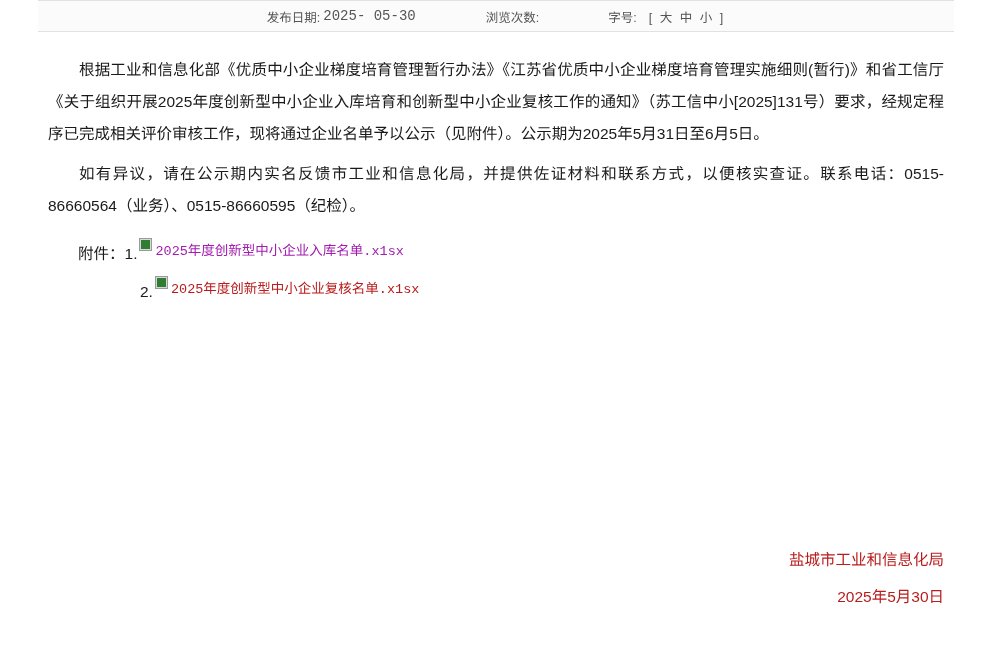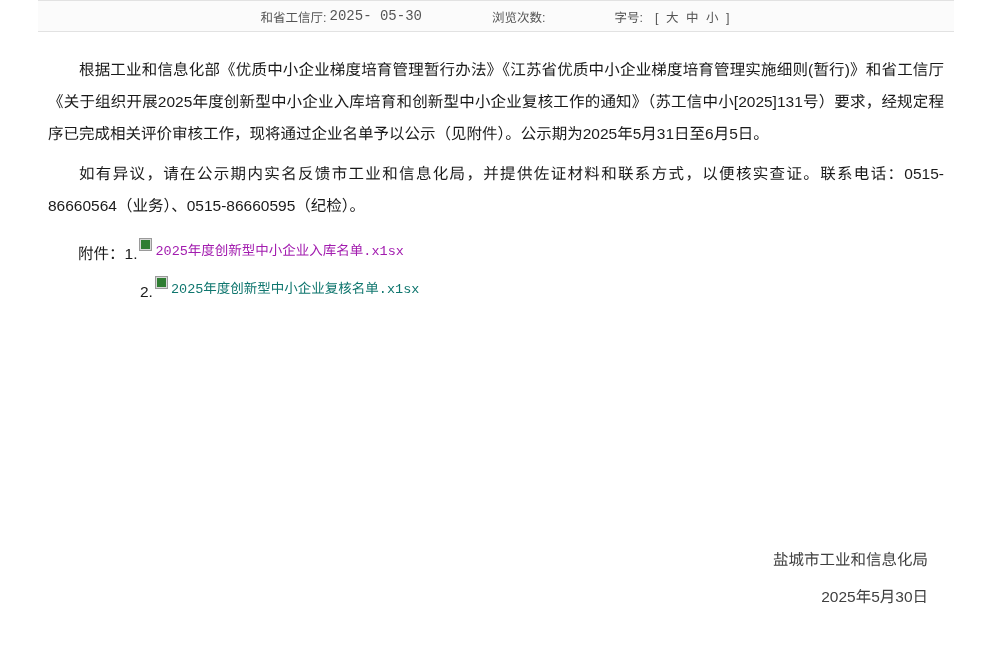--- a/index.html
+++ b/index.html
@@ -119,38 +119,38 @@
   }
   .attach-name {
     font-family: "Liberation Mono", "DejaVu Sans Mono", monospace;
     font-size: 13.5px;
     color: #111111;
     white-space: nowrap;
   }
   
   .signature {
     position: absolute;
-    right: 64px;
+    right: 48px;
     bottom: 30px;
     text-align: right;
     font-size: 15.5px;
     line-height: 2.4;
-    color: #404040;
+    color: #b91c1c;
   }
   .sig-line { white-space: nowrap; }
 </style>
 </head>
 <body>
 
 <div class="page">
 
 
   <div class="meta-bar">
     <div class="meta-cell">
-      <span class="meta-label">和省工信厅:</span>
+      <span class="meta-label">发布日期:</span>
       <span class="meta-value">2025- 05-30</span>
     </div>
     <div class="meta-gap-1"></div>
     <div class="meta-cell">
       <span class="meta-label">浏览次数:</span>
       <span class="meta-value"></span>
     </div>
     <div class="meta-gap-2"></div>
     <div class="meta-cell">
       <span class="meta-label">字号:</span>
@@ -175,21 +175,21 @@
         <span class="xls-icon">
             <span class="sheet"></span>
           </span>
         <a class="attach-name" href="#" style="text-decoration:none;color:#a21caf;">2025年度创新型中小企业入库名单.x1sx</a>
       </div>
       <div class="attach-line second">
         <span class="attach-num">2.</span>
         <span class="xls-icon">
             <span class="sheet"></span>
           </span>
-        <a class="attach-name" href="#" style="text-decoration:none;color:#0f766e;font-family:Liberation Mono, monospace;">2025年度创新型中小企业复核名单.x1sx</a>
+        <a class="attach-name" href="#" style="text-decoration:none;color:#b91c1c;font-family:Liberation Mono, monospace;">2025年度创新型中小企业复核名单.x1sx</a>
       </div>
     </div>
   </div>
 
   <div class="signature">
     <div class="sig-line">盐城市工业和信息化局</div>
     <div class="sig-line">2025年5月30日</div>
   </div>
 
 </div>

